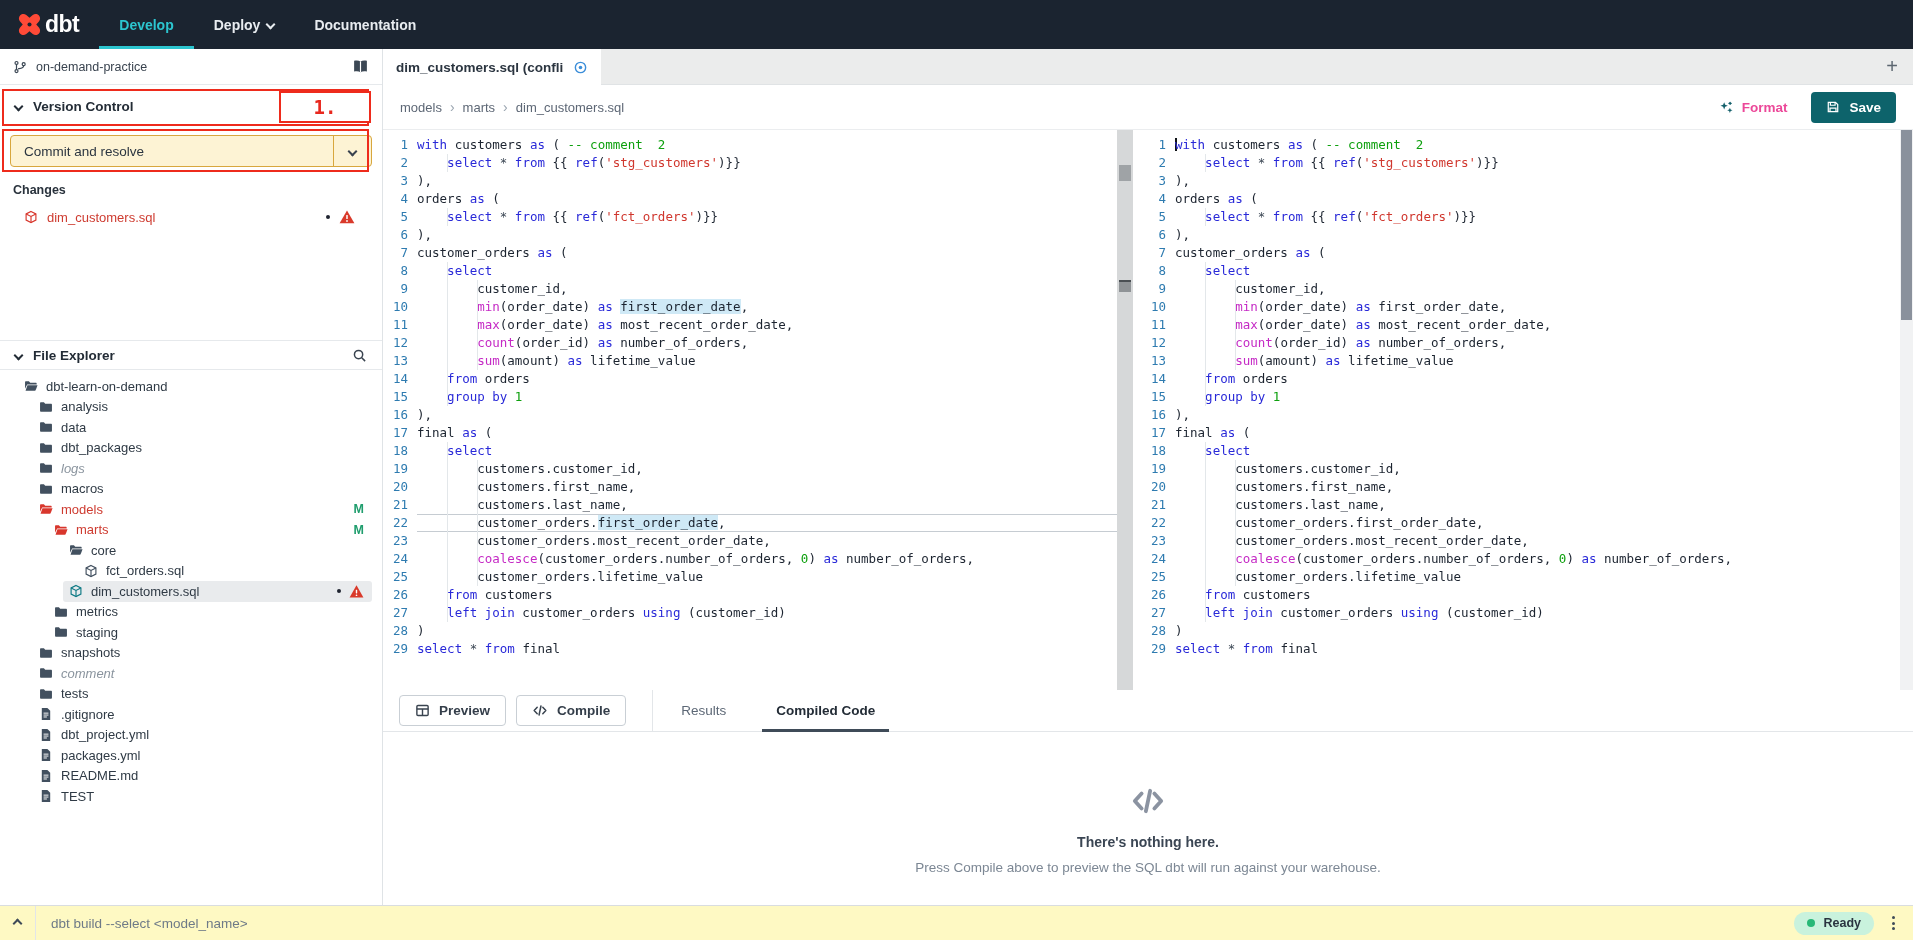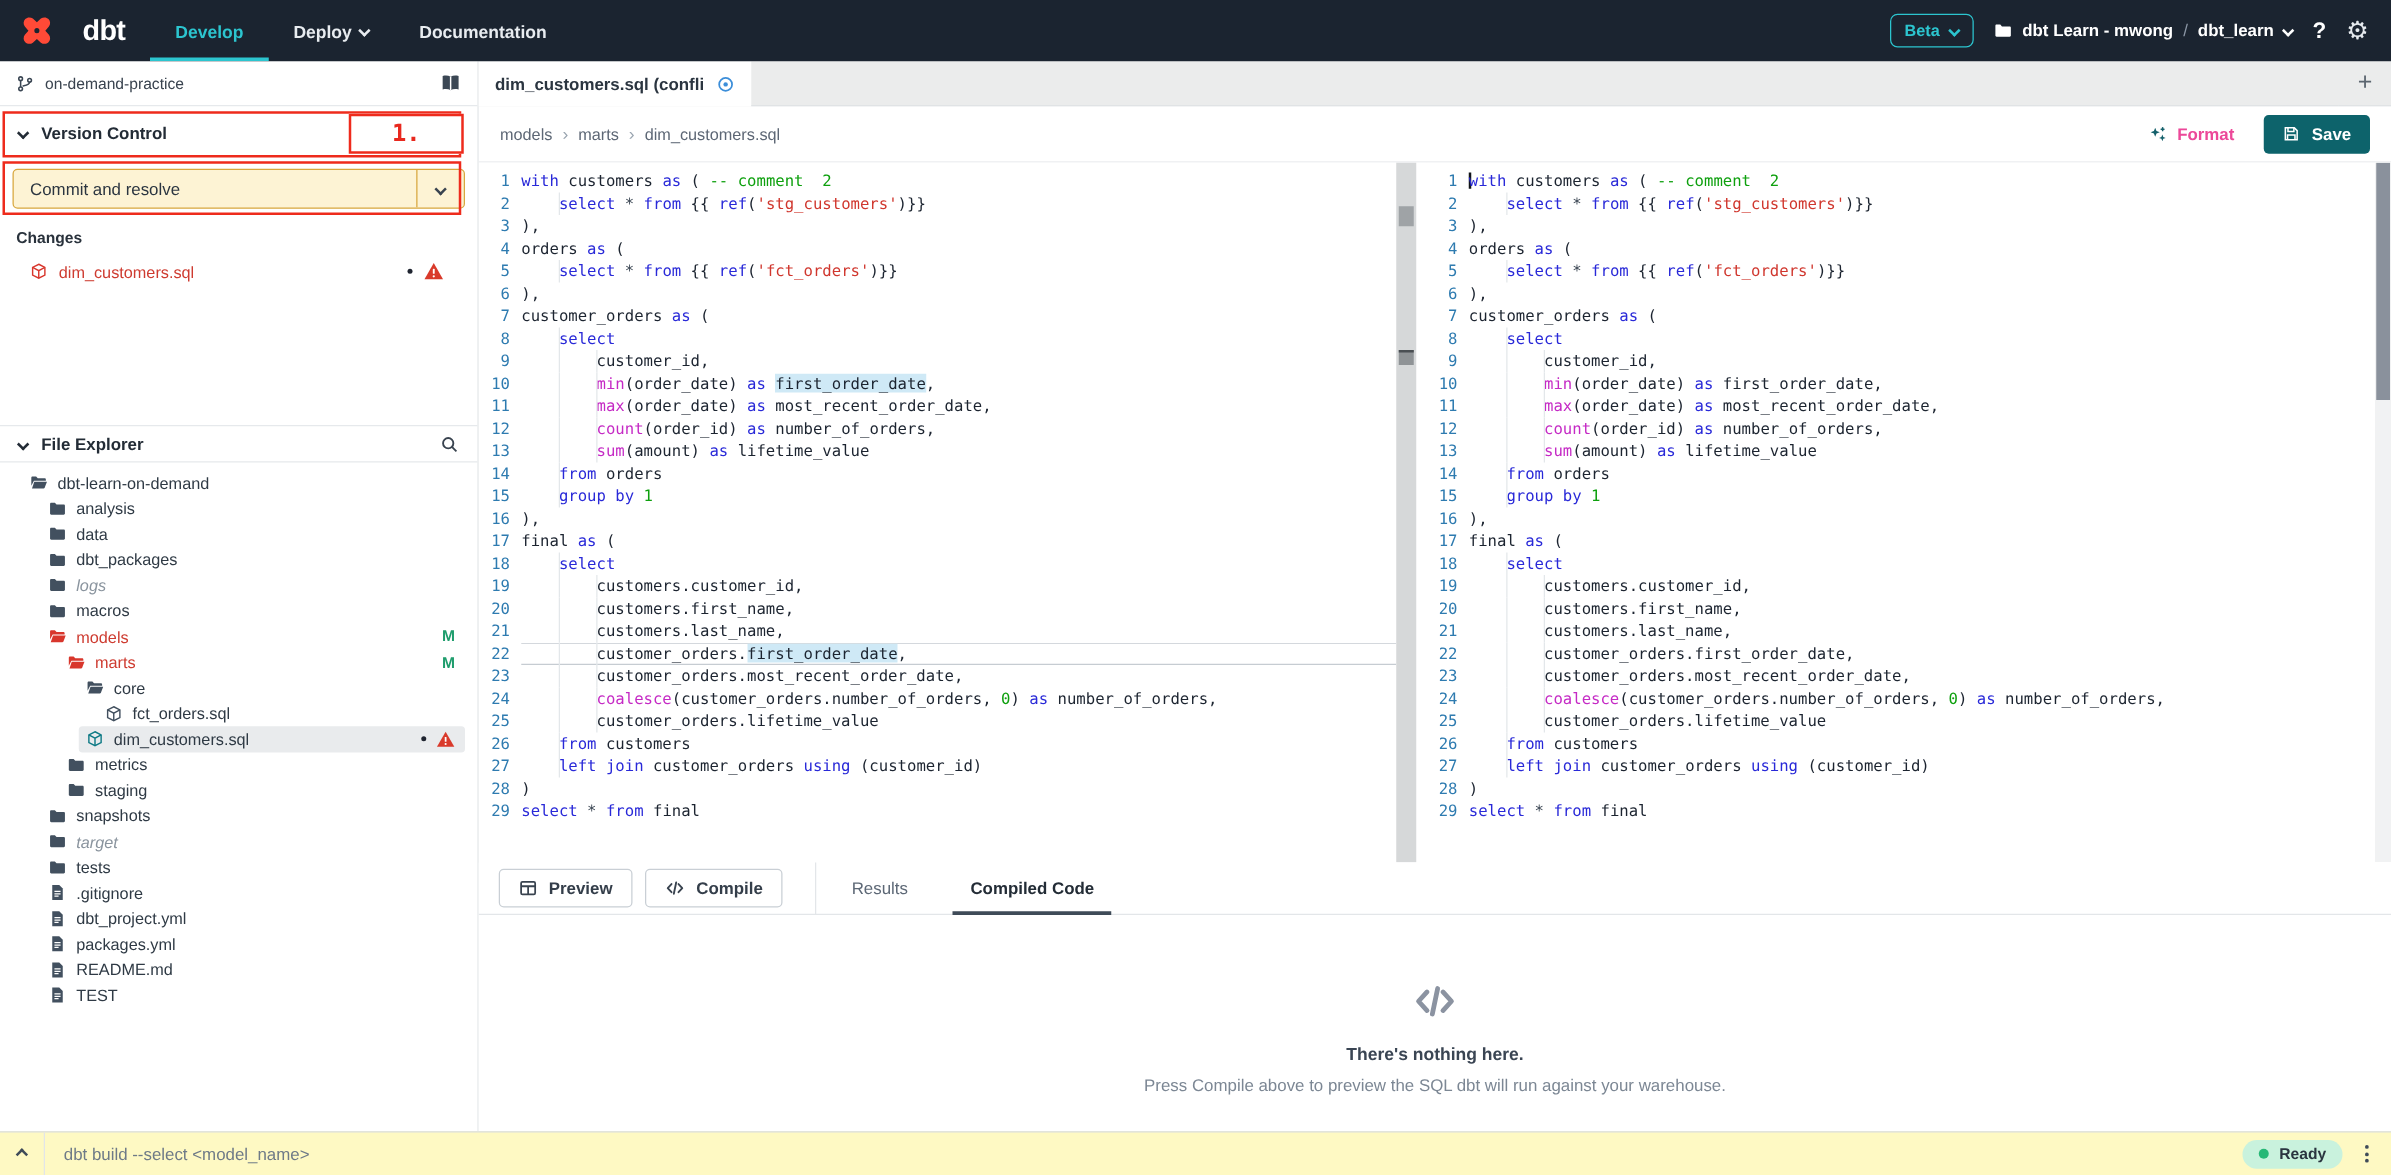--- a/index.html
+++ b/index.html
@@ -6,21 +6,21 @@
   html,body { width:1913px; height:940px; overflow:hidden; background:#fff;
     font-family:"Liberation Sans", sans-serif; }
   svg { display:block; }
   .chev { display:inline-block; width:7px; height:7px; border-right:2px solid currentColor;
     border-bottom:2px solid currentColor; transform:rotate(45deg); flex:0 0 auto; }
   .chev.up { transform:rotate(-135deg); }
 
   
   .navbar { position:absolute; top:0; left:0; right:0; height:49px; background:#1b2430;
     display:flex; align-items:center; z-index:30; }
-  .logo { display:flex; align-items:center; gap:23px; padding:0 20px 0 16px; }
+  .logo { display:flex; align-items:center; gap:2px; padding:0 20px 0 16px; }
   .logo-text { color:#fff; font-size:23px; font-weight:bold; letter-spacing:-0.5px; }
   .nav-item { height:49px; display:flex; align-items:center; gap:7px; padding:0 20px;
     color:#e8ecf0; font-size:14px; font-weight:600; cursor:pointer; }
   .nav-item.active { color:#2cc5cf; box-shadow:inset 0 -3px 0 #2cc5cf; }
   .nav-right { margin-left:auto; display:flex; align-items:center; gap:16px; padding-right:18px; }
   .beta-btn { display:flex; align-items:center; gap:8px; border:1.5px solid #2cc5cf; color:#2cc5cf;
     border-radius:6px; padding:5px 11px; font-size:13px; font-weight:700; }
   .acct { display:flex; align-items:center; gap:8px; color:#fff; font-size:13.5px; font-weight:600; }
   .acct .sep { color:#8b96a5; font-weight:400; }
   .help-q { color:#fff; font-size:18px; font-weight:bold; }
@@ -160,39 +160,20 @@
   <div class="nav-item active">
     <span>Develop</span>
   </div>
   <div class="nav-item">
     <span>Deploy</span>
     <span class="chev"></span>
   </div>
   <div class="nav-item">
     <span>Documentation</span>
   </div>
-  <div class="nav-right">
-    <div class="beta-btn">
-      <span>Beta</span>
-      <span class="chev"></span>
-    </div>
-    <div class="acct">
-      <span>
-        <svg width="15" height="15" viewBox="0 0 16 16" fill="#fff">
-            <path d="M1.4 3.8c0-.5.4-1 1-1h3.2l1.4 1.6h6.6c.5 0 1 .4 1 1v6.8c0 .5-.4 1-1 1H2.4c-.5 0-1-.4-1-1z"></path>
-          </svg>
-      </span>
-      <span>dbt Learn - mwong</span>
-      <span class="sep">/</span>
-      <span>dbt_learn</span>
-      <span class="chev" style="color:#fff"></span>
-    </div>
-    <span class="help-q">?</span>
-    <span class="gear">⚙</span>
-  </div>
 </div>
 
 <div class="sidebar">
   <div class="branch-row">
     <span>
       <svg width="14" height="14" viewBox="0 0 16 16" fill="none" stroke="#3b4754" stroke-width="1.4">
           <circle cx="4" cy="3.4" r="1.7"></circle>
           <circle cx="12.2" cy="4.8" r="1.7"></circle>
           <circle cx="4" cy="12.6" r="1.7"></circle>
           <path d="M4 5.1v5.8M12.2 6.5c0 2.8-3.4 3-6.4 3.6"></path>
@@ -416,21 +397,21 @@
             <span class="tree-label">snapshots</span>
           </span>
         </div>
         <div class="tree-row muted" style="padding-left: 33px;">
           <span class="row-inner">
             <span class="tree-icon">
               <svg viewBox="0 0 16 16" fill="currentColor">
                 <path d="M1.2 3.6c0-.6.5-1.1 1.1-1.1h3.3l1.5 1.7h6.6c.6 0 1.1.5 1.1 1.1v7c0 .6-.5 1.1-1.1 1.1H2.3c-.6 0-1.1-.5-1.1-1.1z"></path>
               </svg>
             </span>
-            <span class="tree-label">target</span>
+            <span class="tree-label">comment</span>
           </span>
         </div>
         <div class="tree-row" style="padding-left: 33px;">
           <span class="row-inner">
             <span class="tree-icon">
               <svg viewBox="0 0 16 16" fill="currentColor">
                 <path d="M1.2 3.6c0-.6.5-1.1 1.1-1.1h3.3l1.5 1.7h6.6c.6 0 1.1.5 1.1 1.1v7c0 .6-.5 1.1-1.1 1.1H2.3c-.6 0-1.1-.5-1.1-1.1z"></path>
               </svg>
             </span>
             <span class="tree-label">tests</span>

